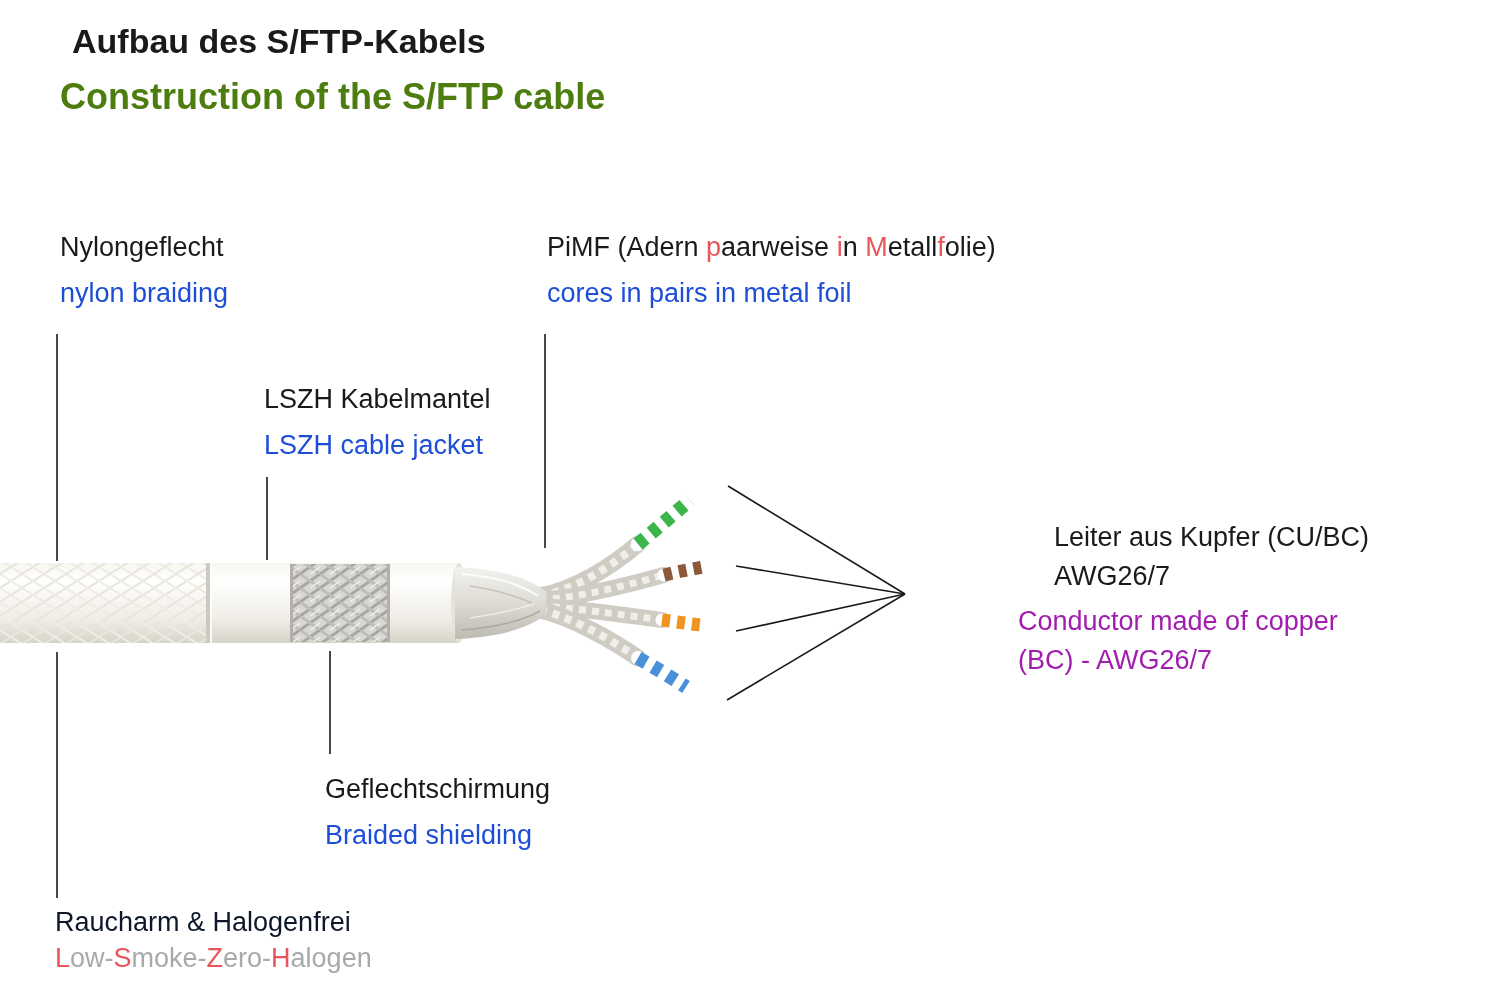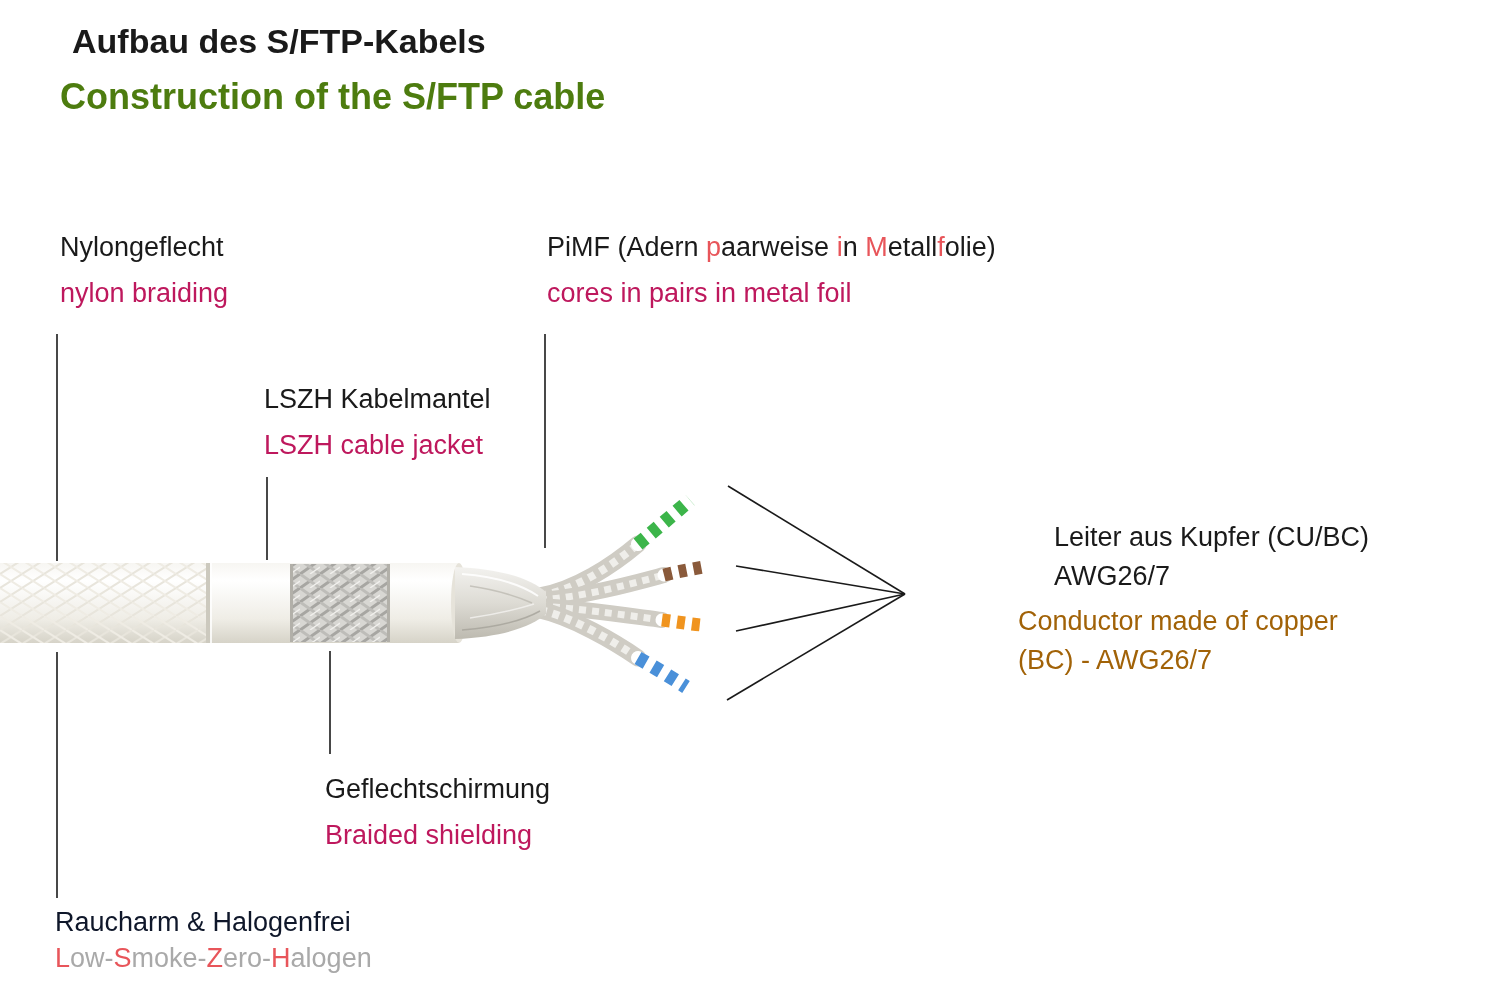--- a/index.html
+++ b/index.html
@@ -7,24 +7,24 @@
   body {
     width:1499px; height:1000px;
     position:relative;
     overflow:hidden;
     font-family:"Liberation Sans", sans-serif;
   }
   .abs { position:absolute; }
   .title    { font-size:34px; font-weight:700; color:#1a1a1a; white-space:nowrap; }
   .subtitle { font-size:36px; font-weight:700; color:#4d7c0f; white-space:nowrap; }
   .lbl-de { font-size:27px; color:#1a1a1a; line-height:46px; white-space:nowrap; }
-  .lbl-en { font-size:27px; color:#be185d; line-height:46px; white-space:nowrap; }
+  .lbl-en { font-size:27px; color:#1d4ed8; line-height:46px; white-space:nowrap; }
   .cond-line { font-size:27px; line-height:39px; white-space:nowrap; }
   .cond-de { color:#1a1a1a;margin-left:36px; }
-  .cond-en { color:#a16207; }
+  .cond-en { color:#a21caf; }
   .hal-de { font-size:27px; color:#0f172a; line-height:36px; white-space:nowrap; }
   .hal-en { font-size:27px; color:#a9a9a9; line-height:36px; white-space:nowrap; }
   svg.scene { position:absolute; left:0; top:0; }
 </style>
 </head>
 <body>
 
 <svg class="scene" width="1499" height="1000" viewBox="0 0 1499 1000" aria-hidden="true">
   <defs>
     <linearGradient id="jacketGrad" x1="0" y1="0" x2="0" y2="1">

